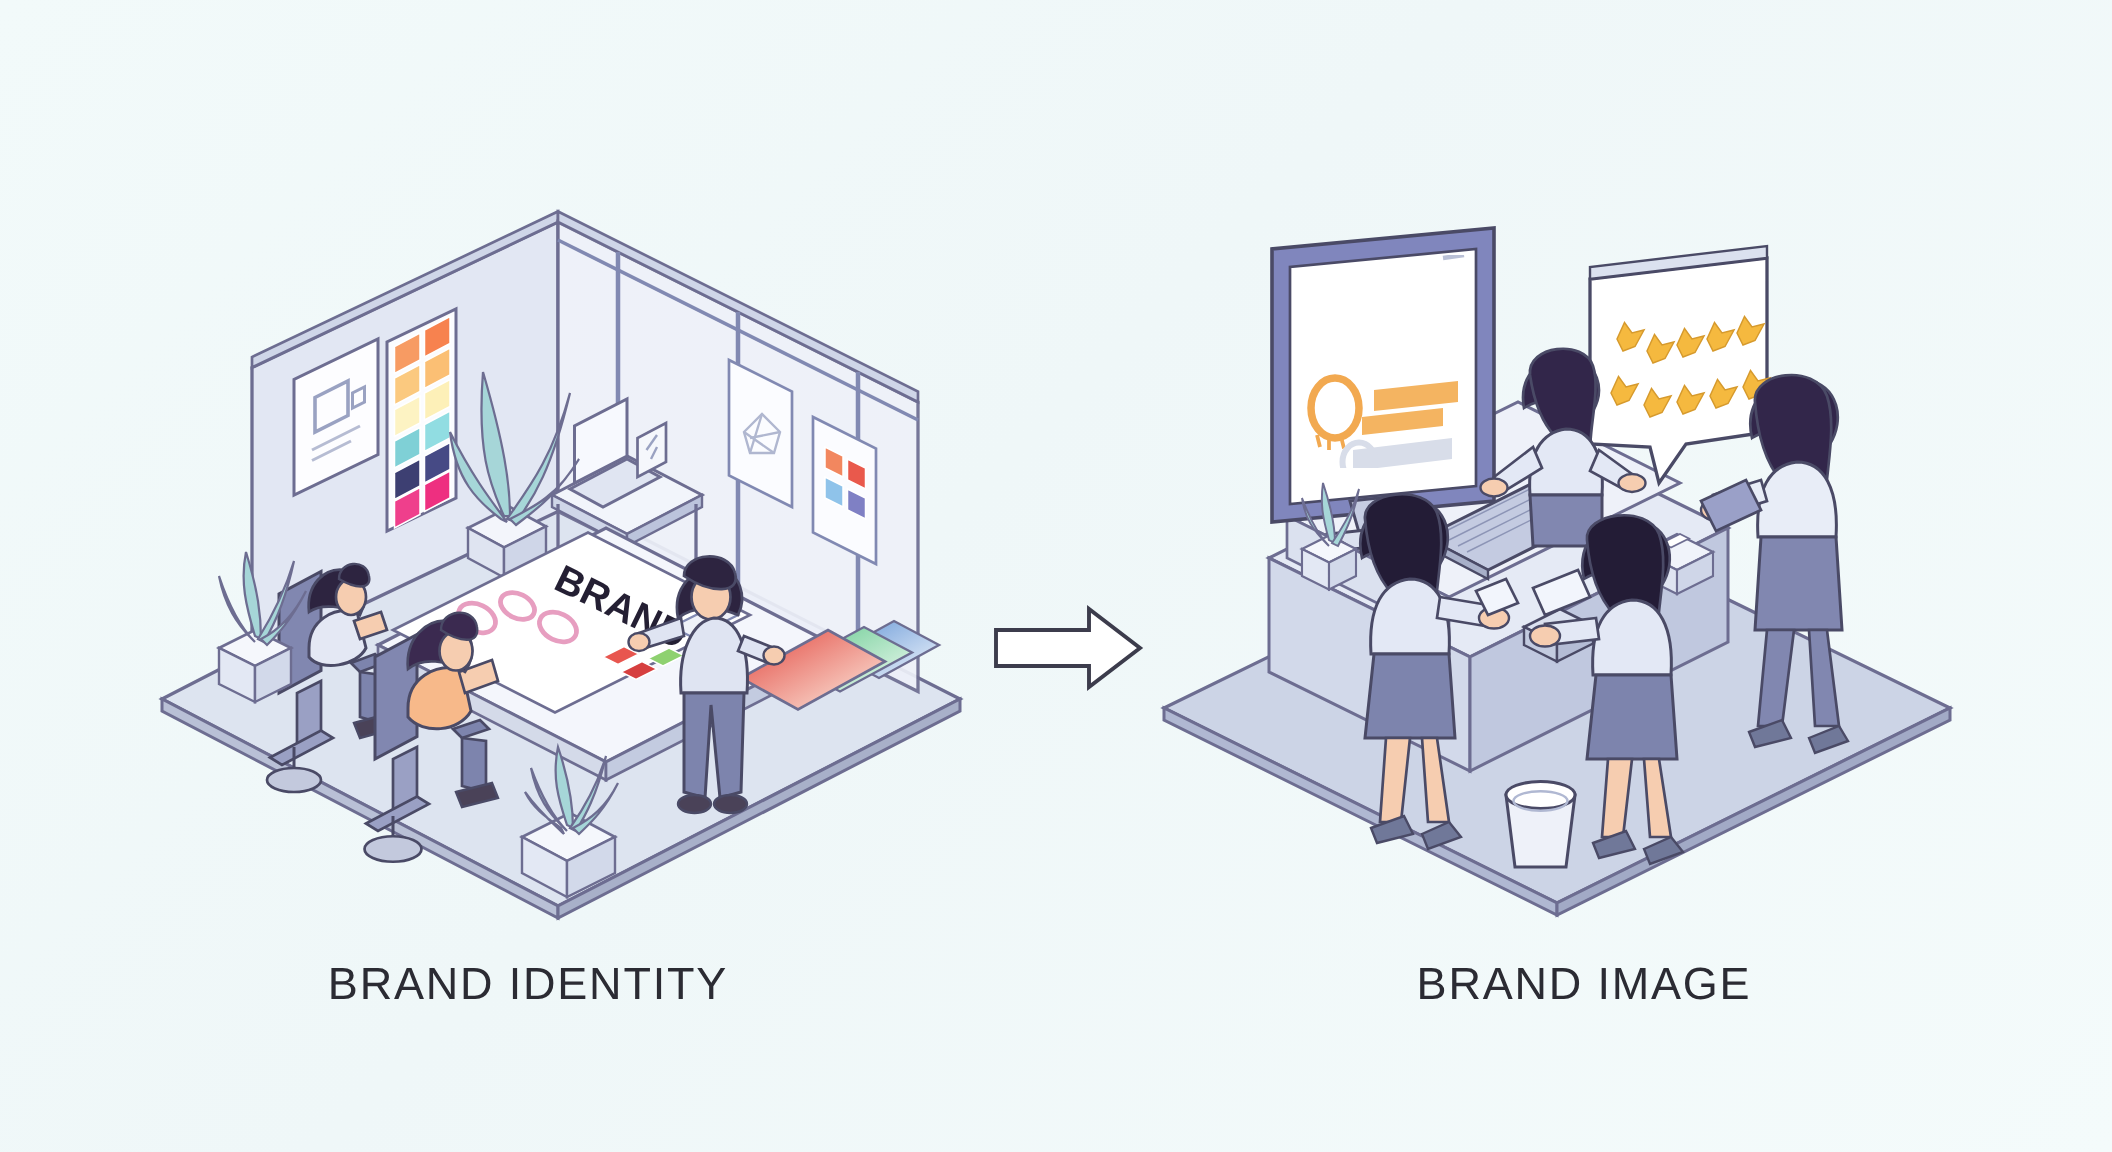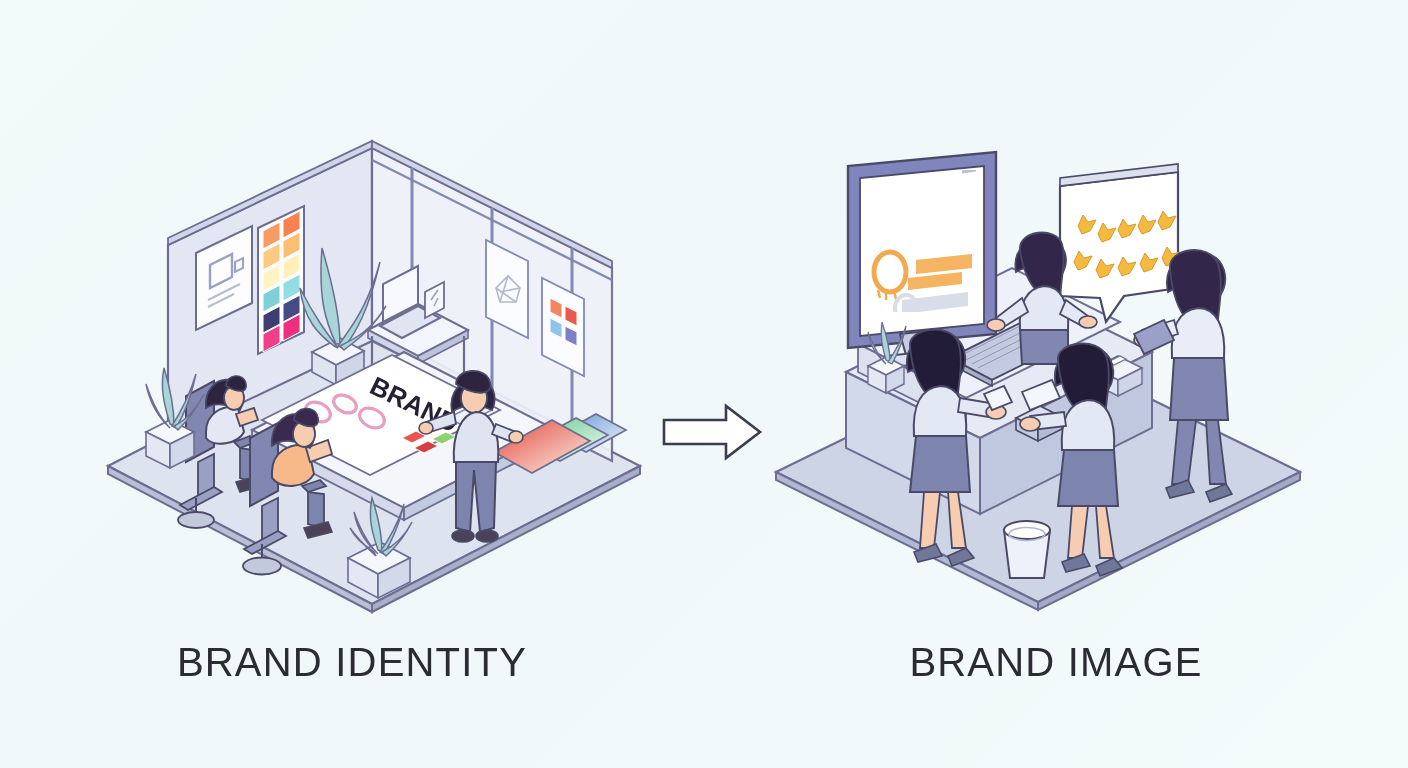--- a/index.html
+++ b/index.html
@@ -17,21 +17,21 @@
   }
   #art {
     position: absolute;
     inset: 0;
   }
   .caption {
     position: absolute;
     top: 640px;
     text-align: center;
     font-family: "Liberation Sans", sans-serif;
-    font-size: 40px;
+    font-size: 30px;
     letter-spacing: 1.2px;
     color: #2b2b33;
     white-space: nowrap;
   }
   #caption-left  { left: 0;    width: 704px; }
   #caption-right { left: 704px; width: 704px; text-align: center; }
 </style>
 </head>
 <body>
 

